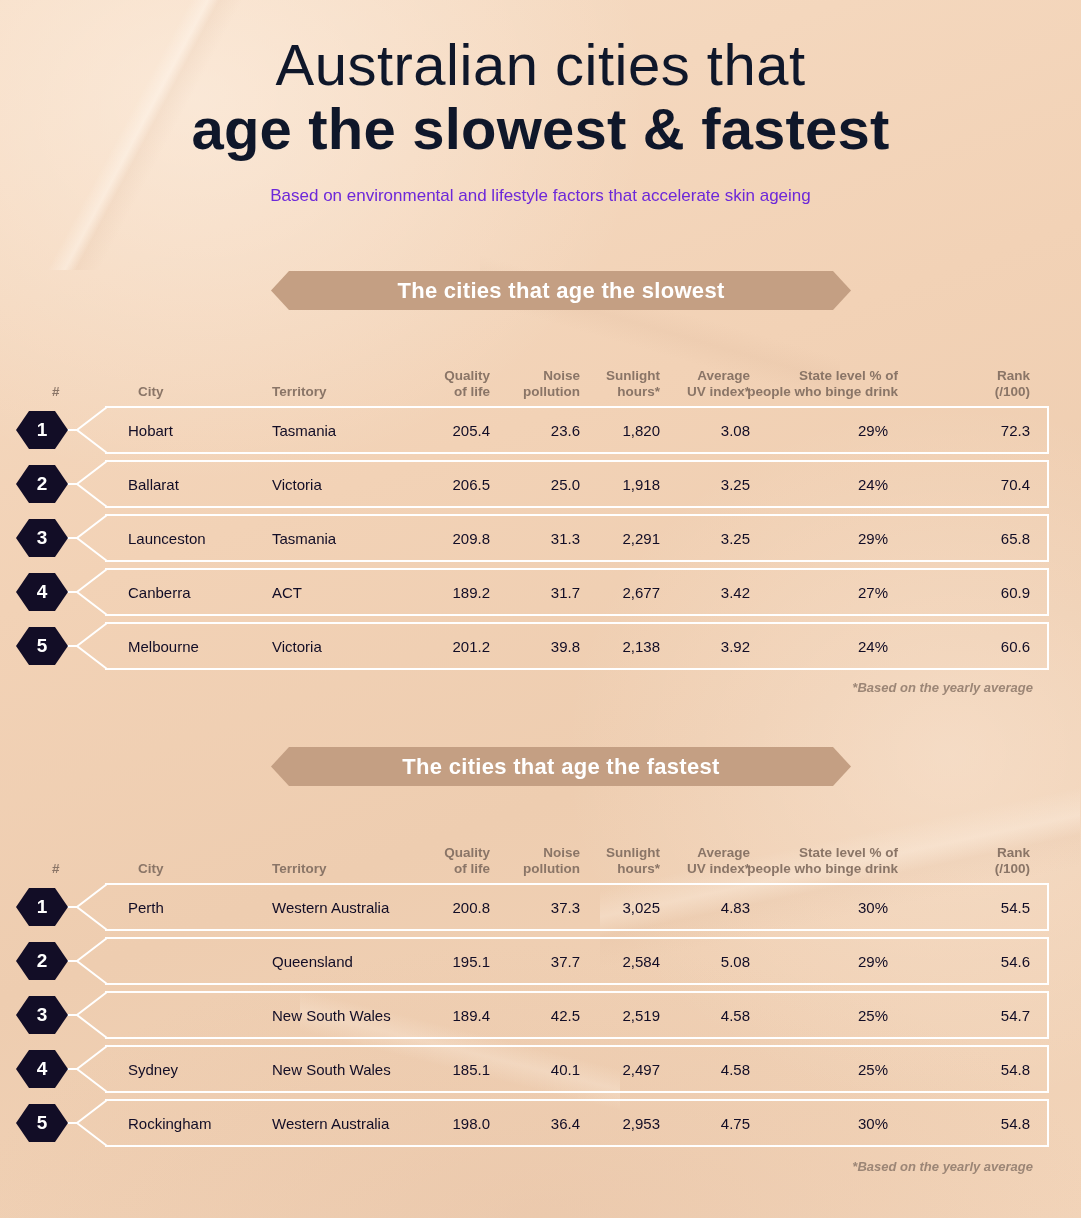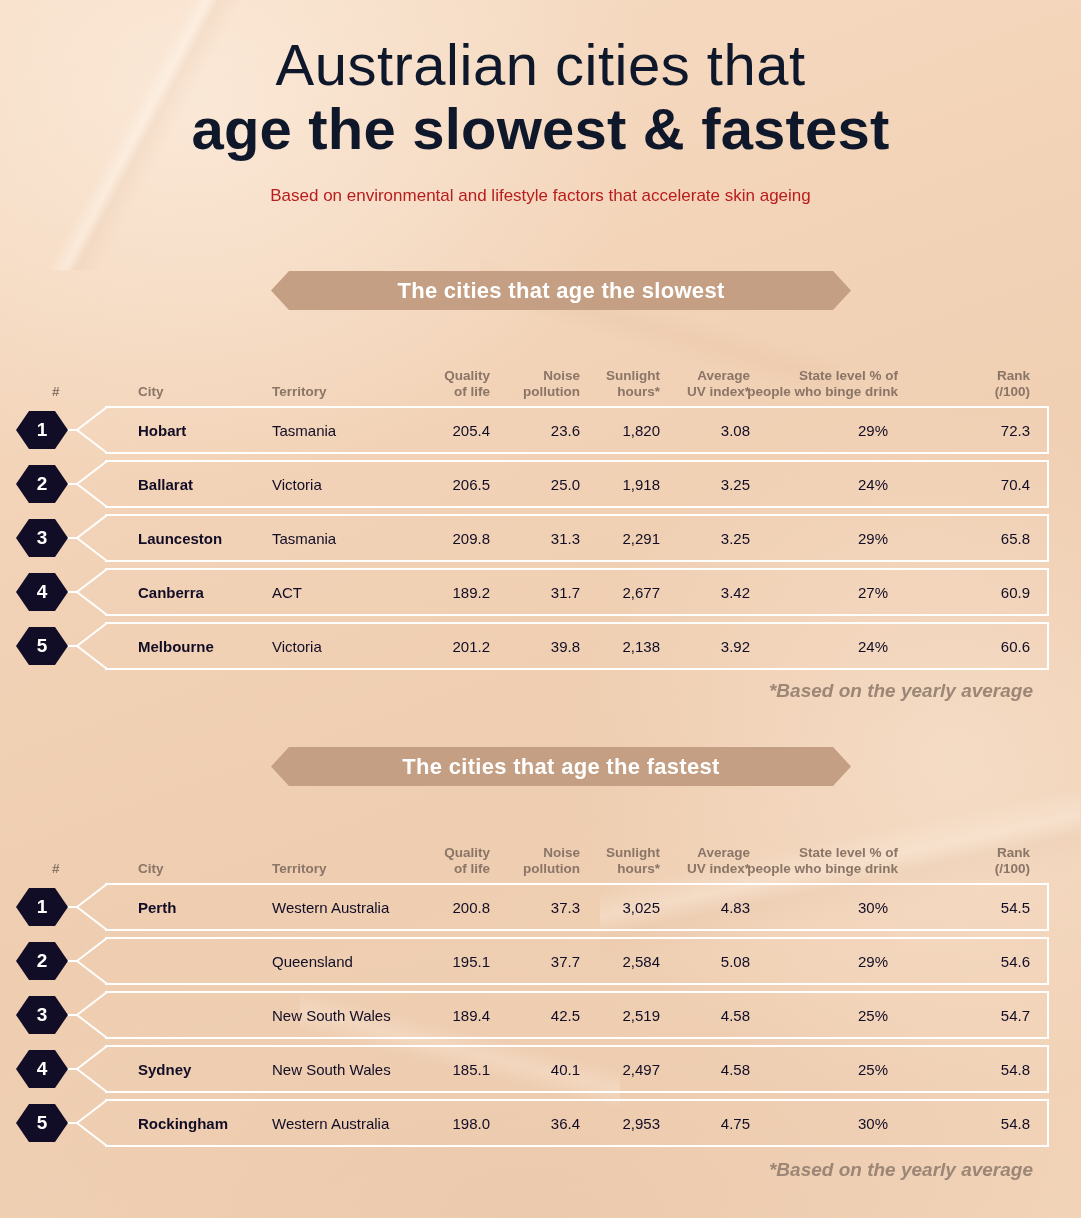--- a/index.html
+++ b/index.html
@@ -26,21 +26,21 @@
   .c4{left:300px;top:880px;width:320px;height:340px;
       background:linear-gradient(14deg,rgba(255,255,255,0) 45%,rgba(255,246,236,.5) 50%,rgba(255,255,255,0) 55%);}
 
   .page{position:relative;z-index:2;width:1081px;height:1218px;}
 
   
   .title{position:absolute;left:0;right:0;top:33px;text-align:center;color:#0f172a;}
   .title .l1{display:block;font-size:58px;font-weight:400;line-height:64px;letter-spacing:.5px;}
   .title .l2{display:block;font-size:58px;font-weight:bold;line-height:64px;letter-spacing:.2px;}
   .subtitle{position:absolute;left:0;right:0;top:186px;text-align:center;
-            font-size:17px;color:#b91c1c;}
+            font-size:17px;color:#6d28d9;}
 
   
   .banner{position:absolute;left:271px;width:580px;height:39px;
     background:#c49f83;color:#fff;font-size:22px;font-weight:bold;
     display:flex;align-items:center;justify-content:center;letter-spacing:.3px;
     clip-path:polygon(0% 50%, 18px 0%, calc(100% - 18px) 0%, 100% 50%, calc(100% - 18px) 100%, 18px 100%);}
   .banner.b1{top:271px;}
   .banner.b2{top:747px;}
 
   
@@ -65,38 +65,38 @@
   .row .stem{position:absolute;left:63px;top:23px;width:14px;height:2px;background:#fff;}
 
   .hex{position:absolute;left:16px;top:5px;width:52px;height:38px;
     background:#120d26;color:#fff;font-size:19px;font-weight:bold;
     display:flex;align-items:center;justify-content:center;
     clip-path:polygon(25% 0%, 75% 0%, 100% 50%, 75% 100%, 25% 100%, 0% 50%);}
 
   .row .cell{position:absolute;top:0;height:48px;display:flex;align-items:center;
              font-size:15px;color:#120d26;}
   .row .num{justify-content:flex-end;}
-  .city{left:138px;width:140px;font-weight:bold;}
+  .city{left:128px;width:140px;font-weight:normal;}
   .terr{left:272px;width:180px;}
 
   .col-q{left:400px;width:90px;}
   .col-n{left:490px;width:90px;}
   .col-s{left:580px;width:80px;}
   .col-u{left:662px;width:88px;}
   .col-b{left:760px;width:128px;}
   .col-r{left:900px;width:130px;}
 
   .hdr .c-q{left:400px;width:90px;}
   .hdr .c-n{left:490px;width:90px;}
   .hdr .c-s{left:580px;width:80px;}
   .hdr .c-u{left:662px;width:88px;}
   .hdr .c-b{left:740px;width:158px;}
   .hdr .c-r{left:900px;width:130px;}
 
-  .footnote{position:absolute;right:48px;font-size:19px;font-style:italic;
+  .footnote{position:absolute;right:48px;font-size:13px;font-style:italic;
             font-weight:bold;color:#9c8676;}
   .fn1{top:680px;}
   .fn2{top:1159px;}
 </style>
 </head>
 <body>
 
 <div class="bg"></div>
 <div class="crease c1"></div>
 <div class="crease c2"></div>

